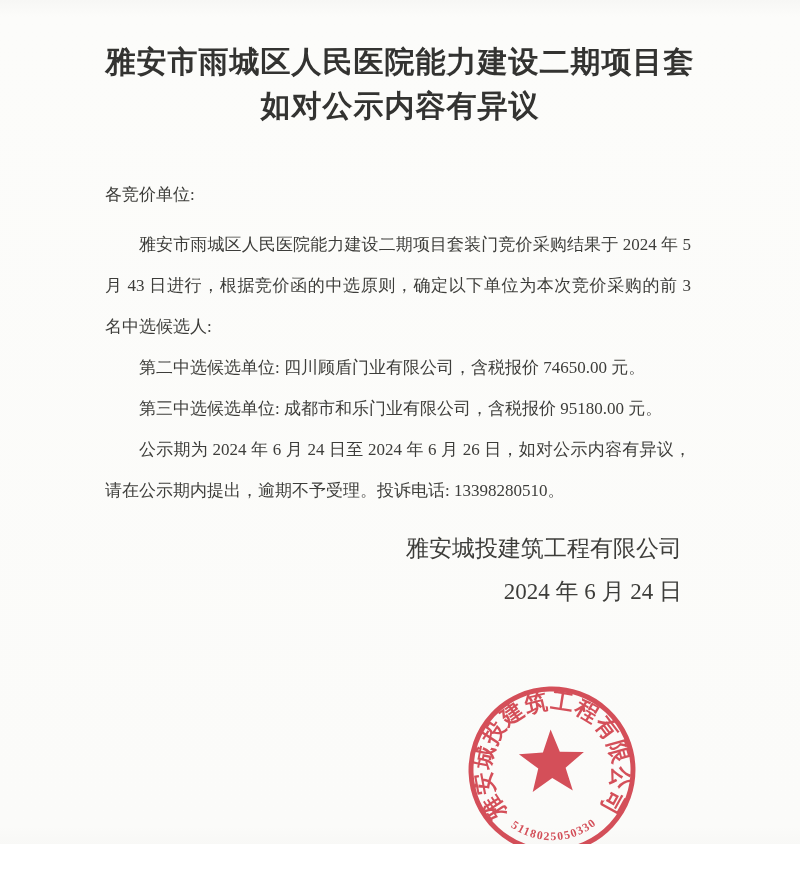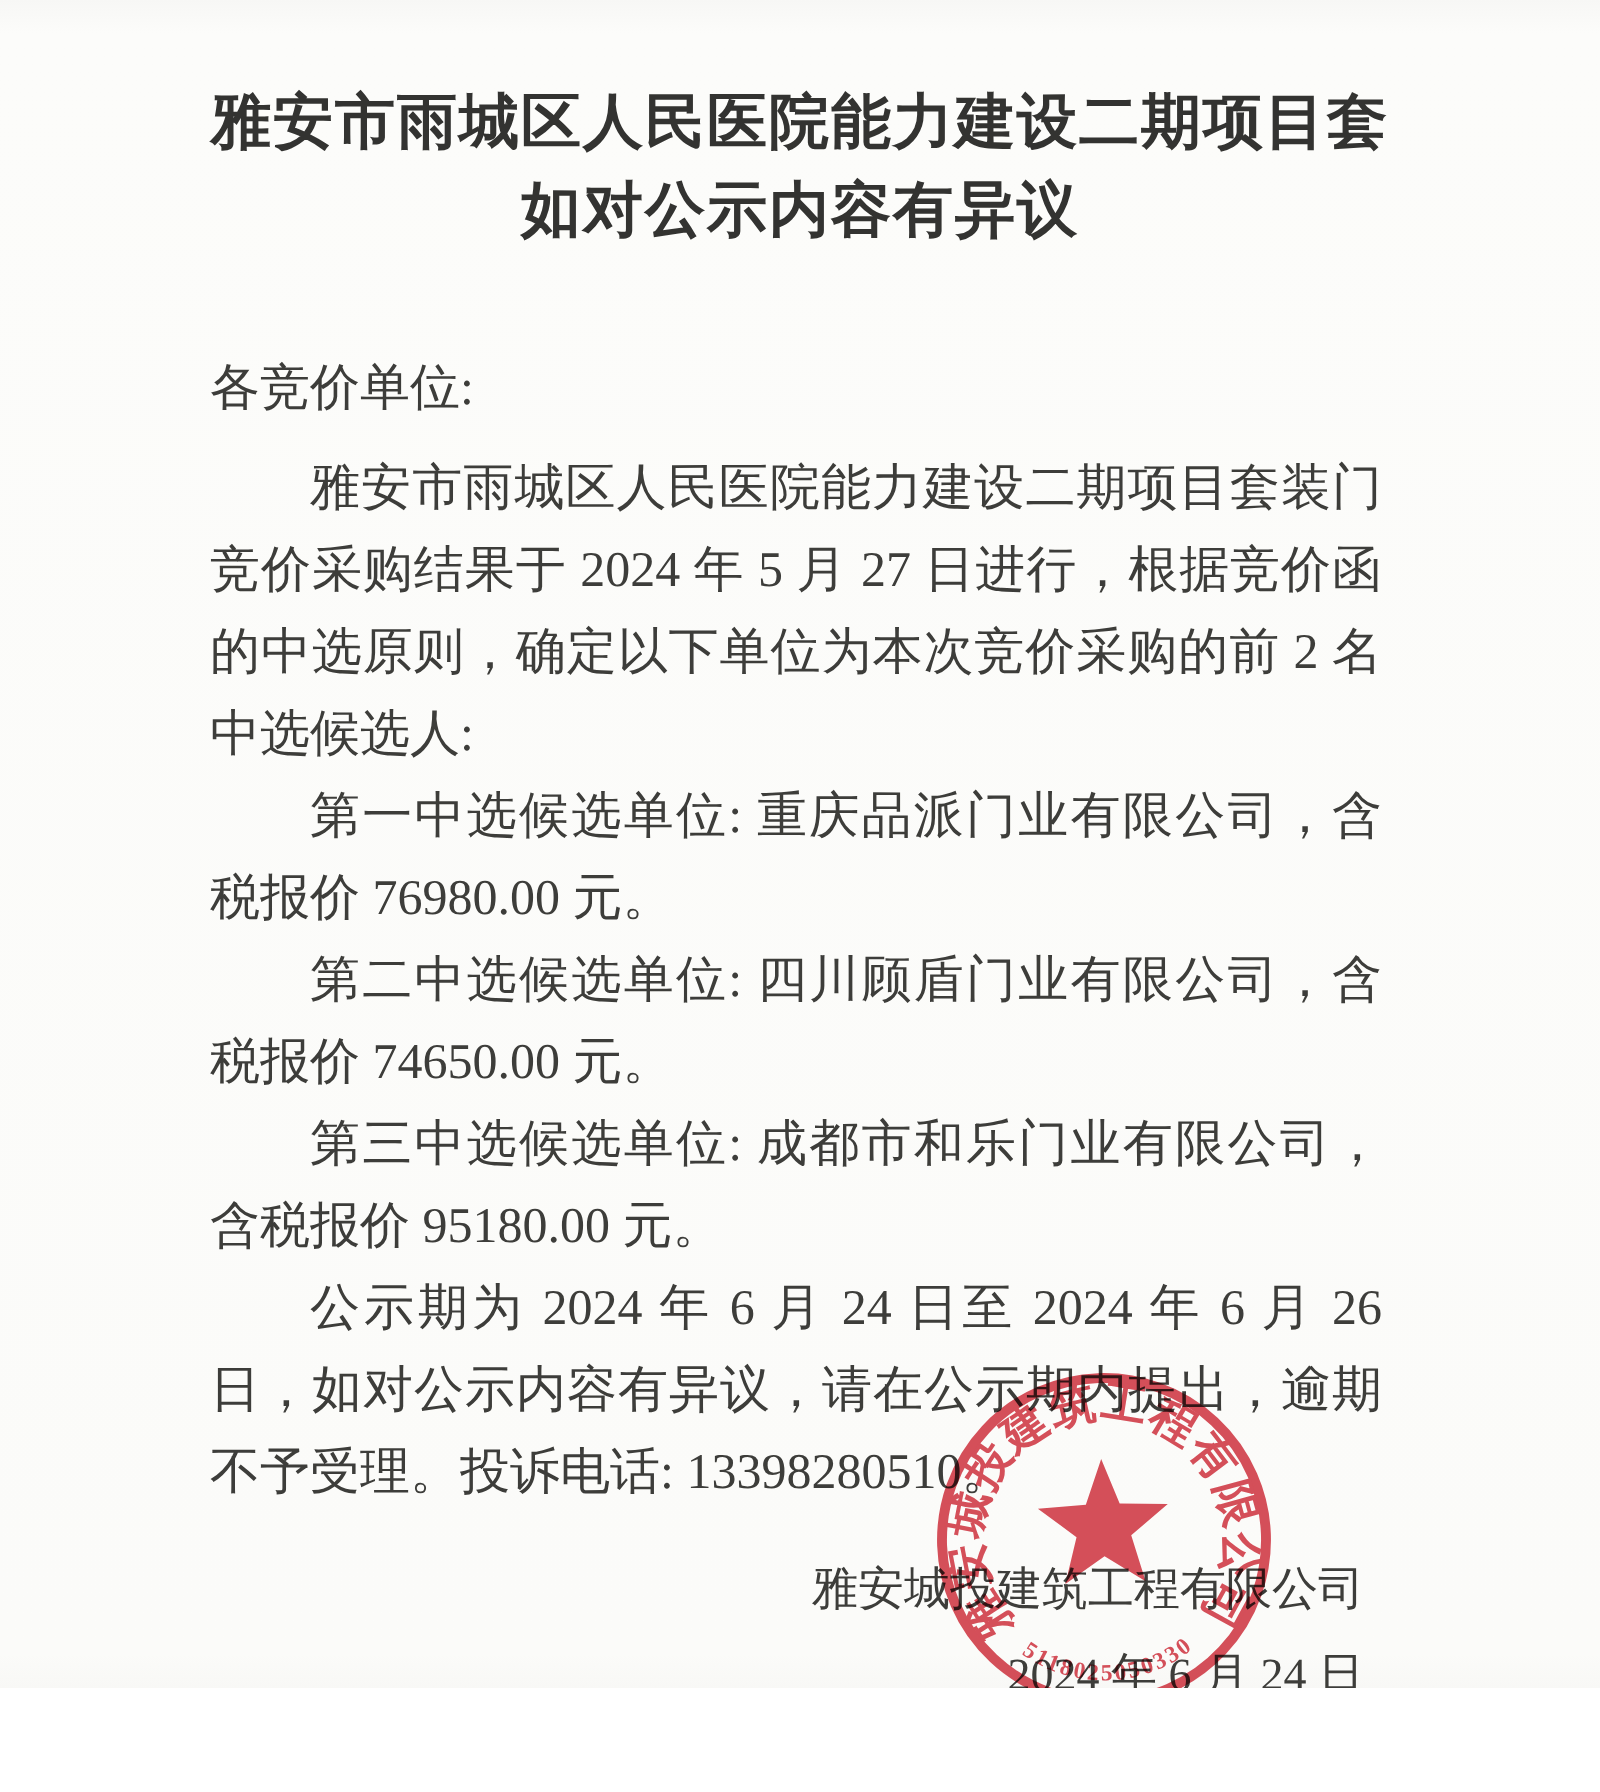--- a/index.html
+++ b/index.html
@@ -22,21 +22,21 @@
     font-family: "Liberation Sans", sans-serif;
     font-weight: 700;
     font-size: 30px;
     line-height: 44px;
     letter-spacing: 1px;
     color: #333331;
   }
   .title span { display: block; }
   .doc-body {
     margin: 46px 109px 16px 105px;
-    font-size: 25px;
+    font-size: 17px;
     line-height: 41px;
     text-align: justify;
     color: #3d3d3a;
   }
   .doc-body p { margin: 0; text-indent: 2em; }
   .doc-body p.salutation { text-indent: 0; margin-bottom: 9px; }
   .signature {
     margin-top: 0;
     padding-right: 118px;
     text-align: right;
@@ -65,22 +65,21 @@
 
 <div class="page">
 
   <h1 class="title">
     <span>雅安市雨城区人民医院能力建设二期项目套</span>
     <span>如对公示内容有异议</span>
   </h1>
 
   <div class="doc-body">
     <p class="salutation">各竞价单位:</p>
-    <p>雅安市雨城区人民医院能力建设二期项目套装门竞价采购结果于 2024 年 5 月 27 日进行，根据竞价函的中选原则，确定以下单位为本次竞价采购的前 2 名中选候选人:</p>
-    <p>第一中选候选单位: 重庆品派门业有限公司，含税报价 76980.00 元。</p>
+    <p>雅安市雨城区人民医院能力建设二期项目套装门竞价采购结果于 2024 年 5 月 43 日进行，根据竞价函的中选原则，确定以下单位为本次竞价采购的前 3 名中选候选人:</p>
     <p>第二中选候选单位: 四川顾盾门业有限公司，含税报价 74650.00 元。</p>
     <p>第三中选候选单位: 成都市和乐门业有限公司，含税报价 95180.00 元。</p>
     <p>公示期为 2024 年 6 月 24 日至 2024 年 6 月 26 日，如对公示内容有异议，请在公示期内提出，逾期不予受理。投诉电话: 13398280510。</p>
   </div>
 
   <div class="signature">
     <div>雅安城投建筑工程有限公司</div>
     <div>2024 年 6 月 24 日</div>
   </div>
 

